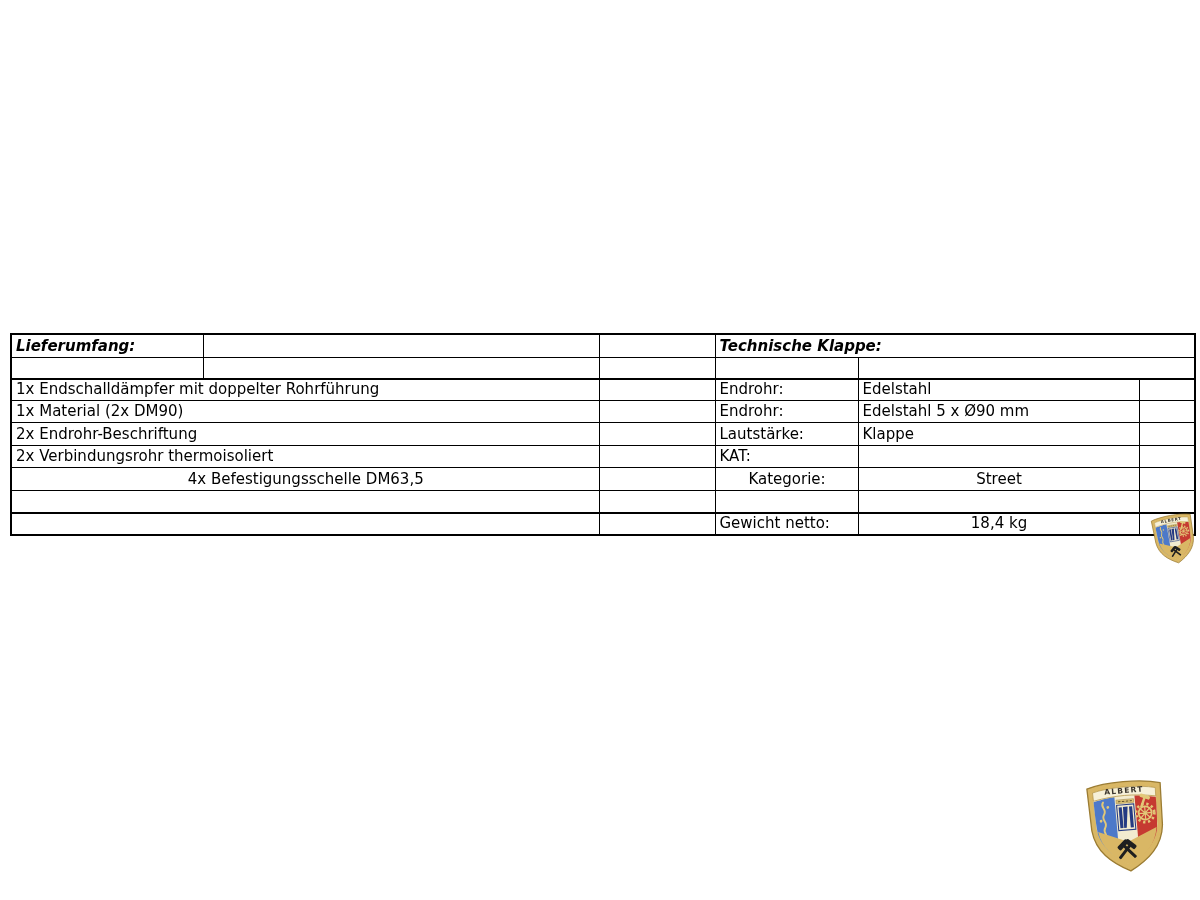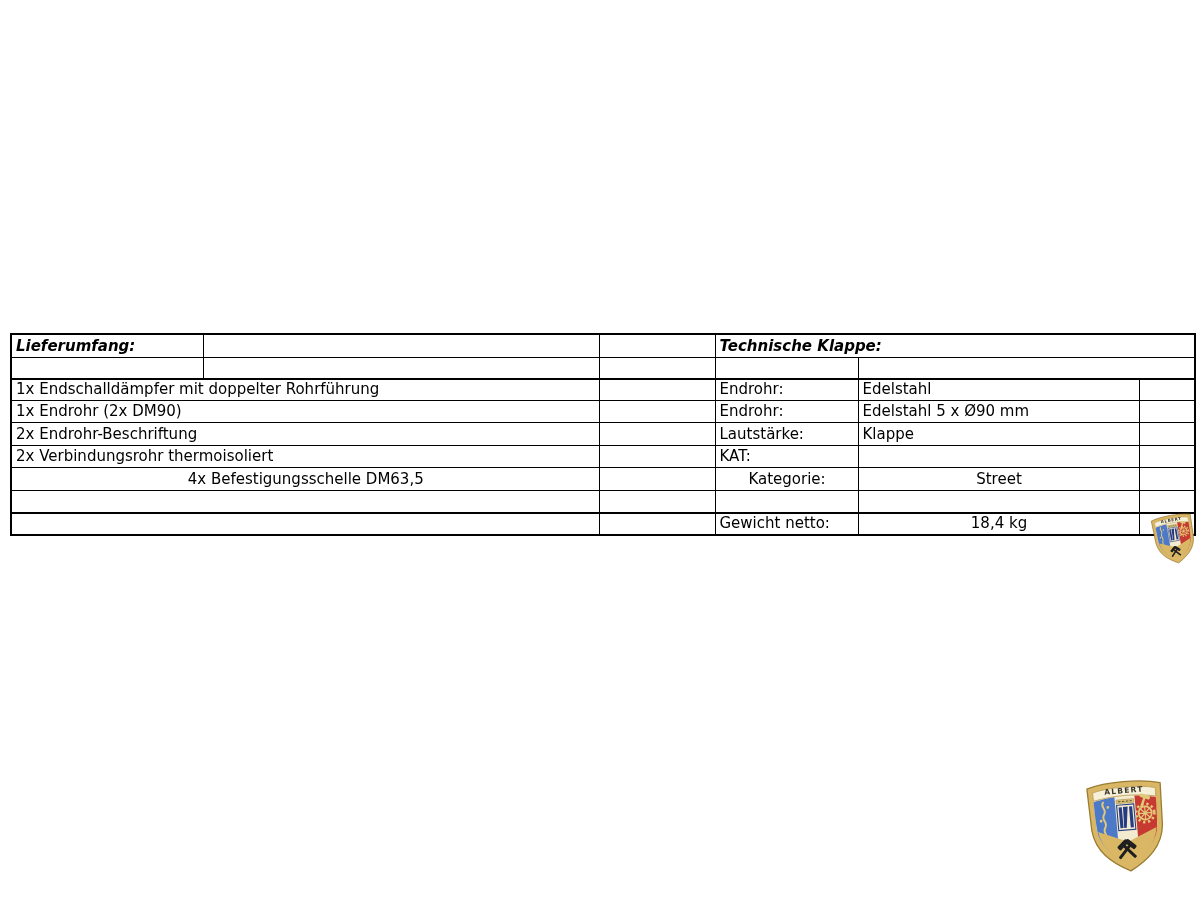--- a/index.html
+++ b/index.html
@@ -124,21 +124,21 @@
   </tr>
 
   <tr class="r r3">
     <td colspan="2" class="thickR">1x Endschalldämpfer mit doppelter Rohrführung</td>
     <td class="spacer"></td>
     <td>Endrohr:</td>
     <td>Edelstahl</td>
     <td></td>
   </tr>
   <tr class="r">
-    <td colspan="2" class="thickR">1x Endrohr (2x DM90)</td>
+    <td colspan="2" class="thickR">1x Material (2x DM90)</td>
     <td class="spacer"></td>
     <td>Endrohr:</td>
     <td>Edelstahl 5 x Ø90 mm</td>
     <td></td>
   </tr>
   <tr class="r r5">
     <td colspan="2" class="thickR">2x Endrohr-Beschriftung</td>
     <td class="spacer"></td>
     <td>Lautstärke:</td>
     <td>Klappe</td>

